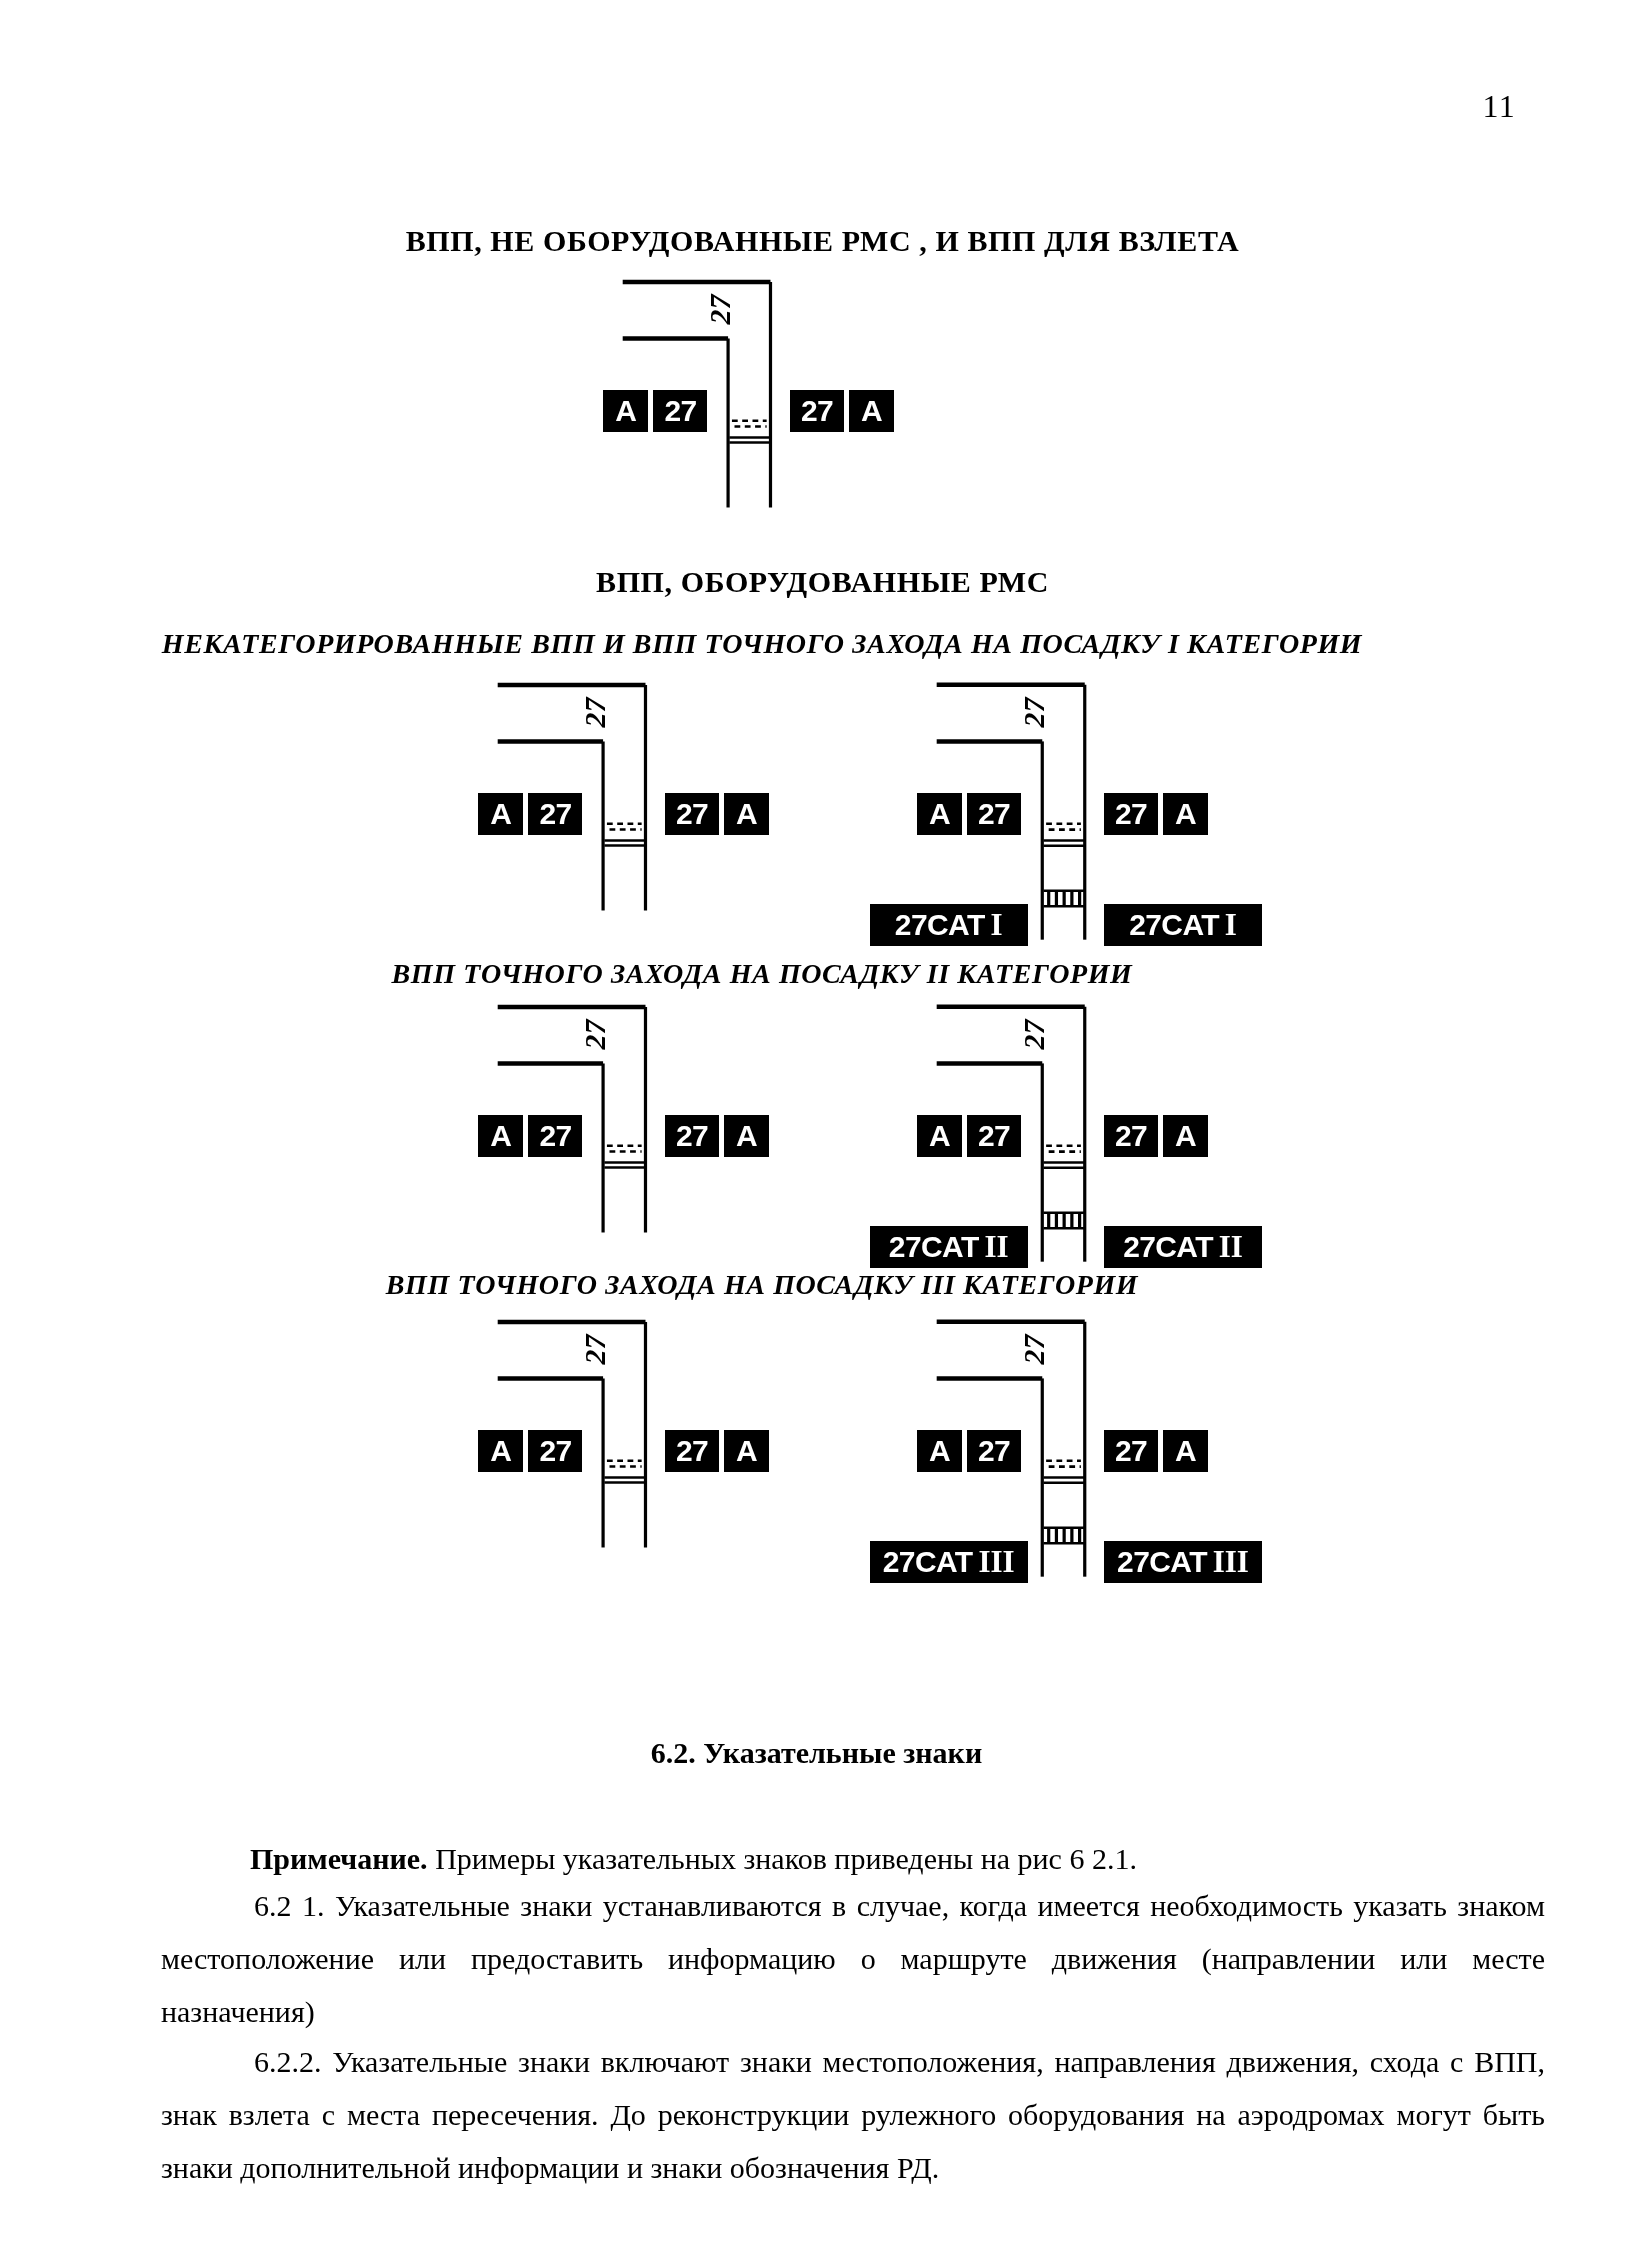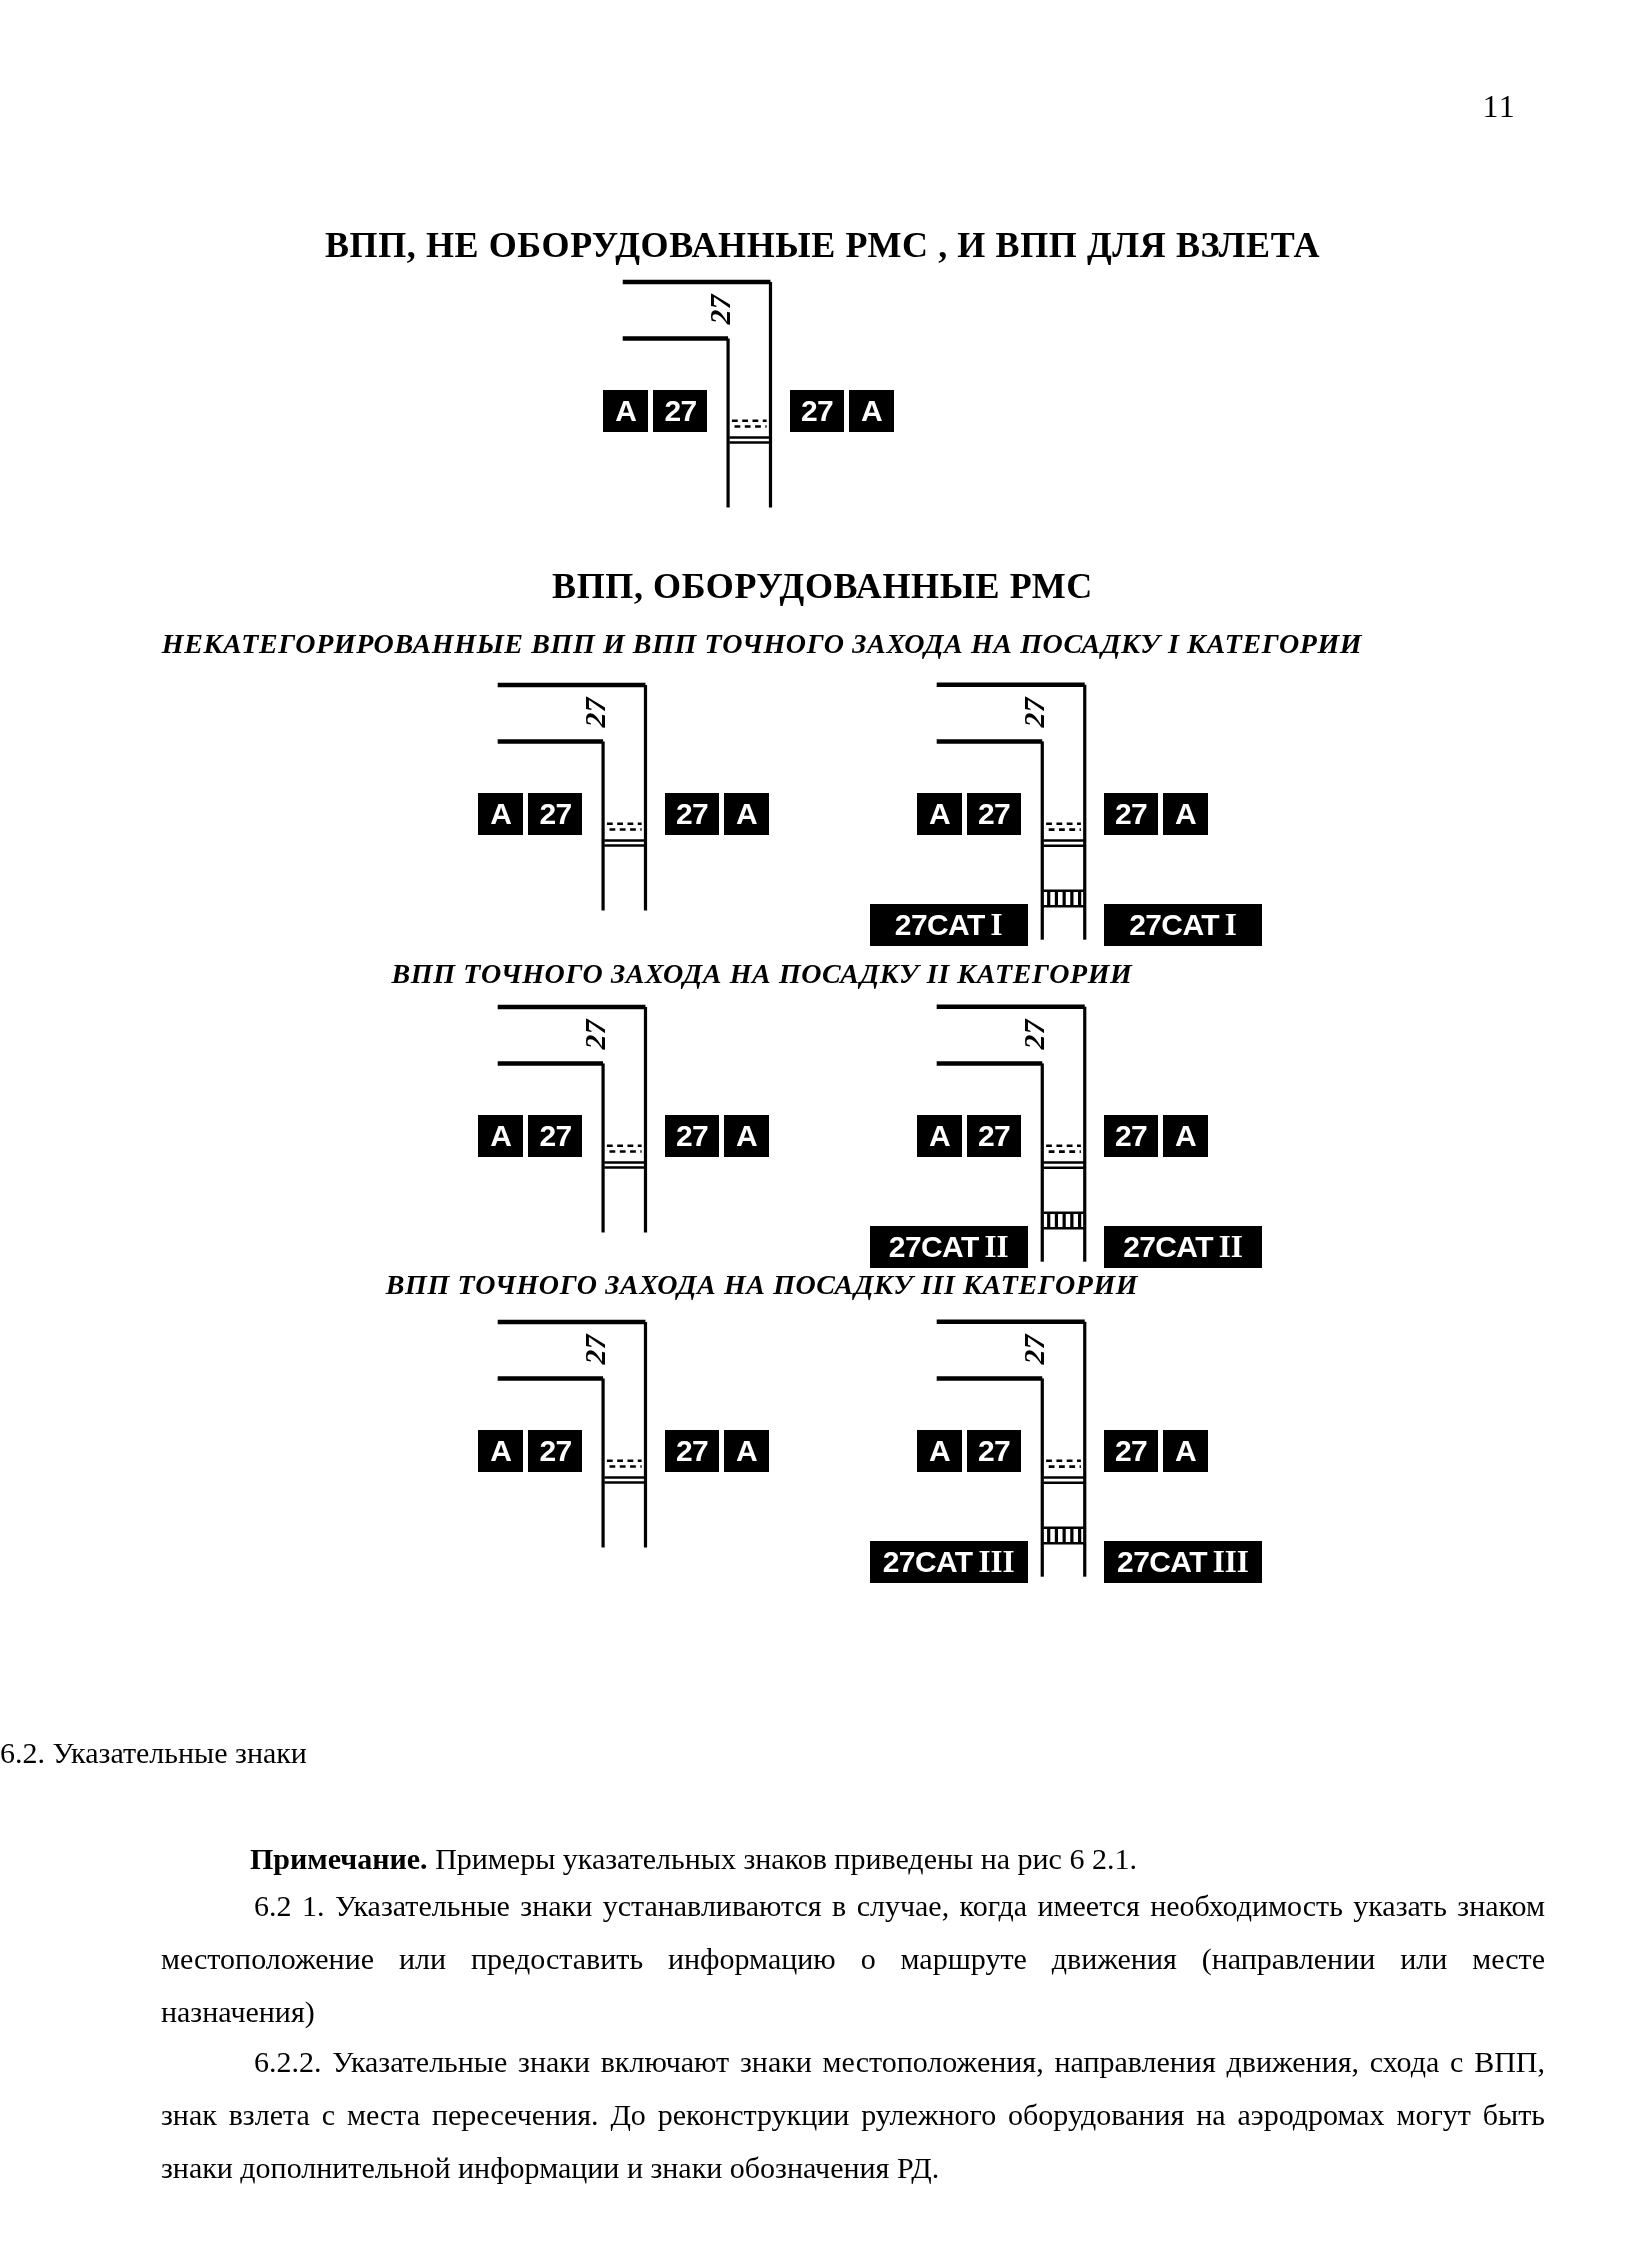--- a/index.html
+++ b/index.html
@@ -10,35 +10,35 @@
     font-family:"Liberation Serif", serif;
     color:#000;
     overflow:hidden;
   }
   .pagenum{
     position:absolute;top:88px;right:129px;
     font-size:32px;letter-spacing:1.3px;
   }
   .title{
     position:absolute;left:0;width:1645px;margin:0;
-    text-align:center;font-weight:bold;font-size:36px;
+    text-align:center;font-weight:bold;font-size:30px;
     letter-spacing:0.6px;
   }
   .subtitle{
     position:absolute;left:0;width:1516px;margin:4px;
     text-align:center;font-weight:bold;font-style:italic;font-size:28px;
     letter-spacing:0.6px;
   }
   .caption{
     position:absolute;left:0;width:1645px;margin:0;
     text-align:center;font-size:29px;
   }
   .heading62{
     position:absolute;left:0;width:1633px;margin:0;
-    text-align:left;font-weight:normal;font-size:30px;
+    text-align:center;font-weight:bold;font-size:30px;
   }
   .body{
     position:absolute;left:148px;width:1384px;margin:13px;
     font-size:30px;line-height:53px;
     text-align:justify;text-align-last:left;
   }
   .note{ text-indent:89px; text-align:left;}
   .indent{ text-indent:93px; }
 
   

